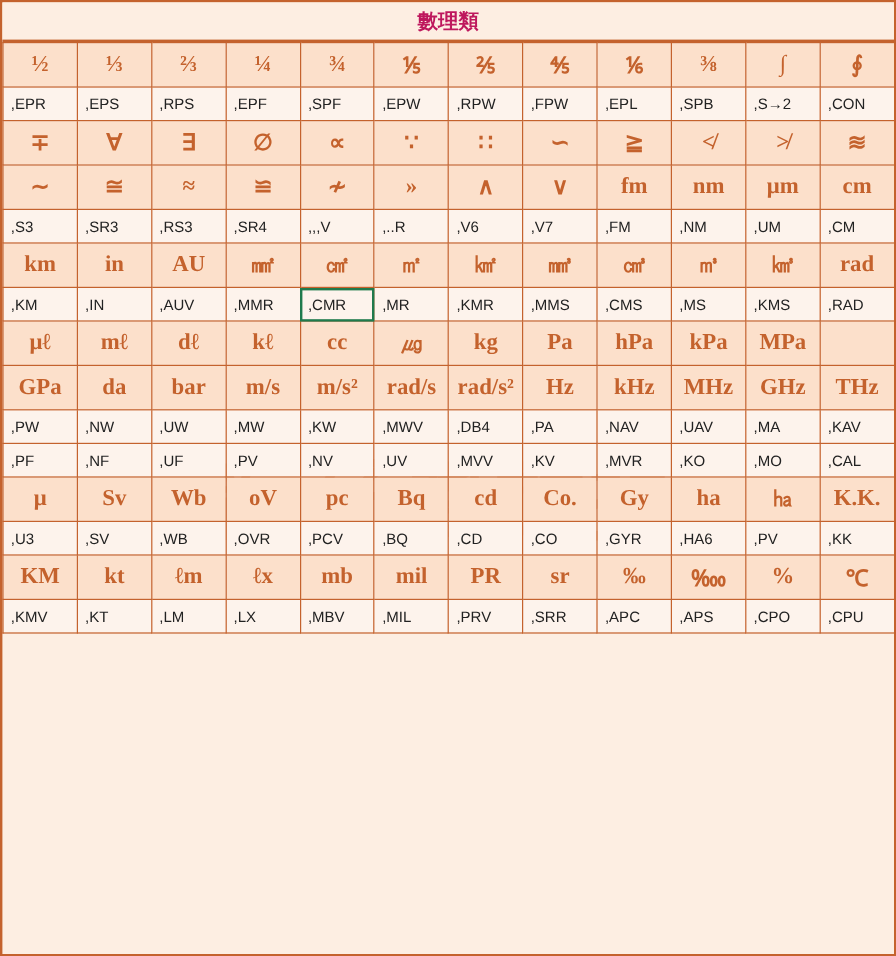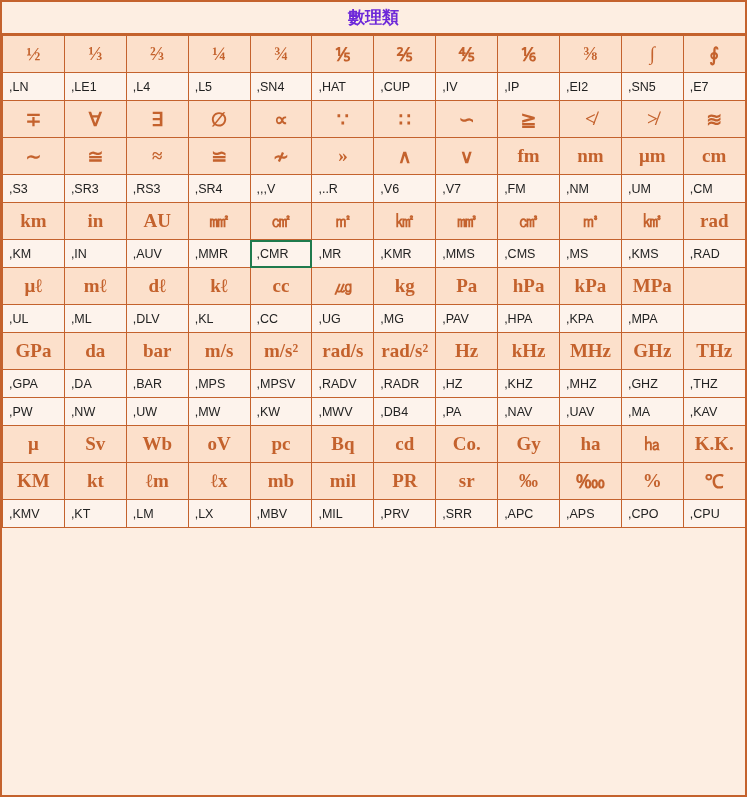--- a/index.html
+++ b/index.html
@@ -42,21 +42,21 @@
     transform: translateY(14px);
     white-space: nowrap;
   }
   #title-bar {
     height: 31px;
     line-height: 31px;
     text-align: center;
     font-family: "Liberation Serif", serif;
     font-weight: bold;
     font-size: 17px;
-    color: #6d28d9;
+    color: #be185d;
     background: #fdeee2;
     border-bottom: 2px solid #c4622d;
     position: relative;
     z-index: 10;
   }
   table.grid {
     border-collapse: collapse;
     table-layout: fixed;
     width: 743px;
     position: relative;
@@ -130,32 +130,32 @@
           <td>¾</td>
           <td>⅕</td>
           <td>⅖</td>
           <td>⅘</td>
           <td>⅙</td>
           <td>⅜</td>
           <td>∫</td>
           <td>∮</td>
         </tr>
         <tr class="code-row">
-          <td>,LN</td>
-          <td>,LE1</td>
-          <td>,L4</td>
-          <td>,L5</td>
-          <td>,SN4</td>
-          <td>,HAT</td>
-          <td>,CUP</td>
-          <td>,IV</td>
-          <td>,IP</td>
-          <td>,EI2</td>
-          <td>,SN5</td>
-          <td>,E7</td>
+          <td>,EPR</td>
+          <td>,EPS</td>
+          <td>,RPS</td>
+          <td>,EPF</td>
+          <td>,SPF</td>
+          <td>,EPW</td>
+          <td>,RPW</td>
+          <td>,FPW</td>
+          <td>,EPL</td>
+          <td>,SPB</td>
+          <td>,S→2</td>
+          <td>,CON</td>
         </tr>
         <tr class="sym-row">
           <td>∓</td>
           <td>∀</td>
           <td>∃</td>
           <td>∅</td>
           <td>∝</td>
           <td>∵</td>
           <td>∷</td>
           <td>∽</td>
@@ -227,90 +227,90 @@
           <td>kℓ</td>
           <td>cc</td>
           <td>㎍</td>
           <td>kg</td>
           <td>Pa</td>
           <td>hPa</td>
           <td>kPa</td>
           <td>MPa</td>
           <td></td>
         </tr>
-        <tr class="code-row">
-          <td>,UL</td>
-          <td>,ML</td>
-          <td>,DLV</td>
-          <td>,KL</td>
-          <td>,CC</td>
-          <td>,UG</td>
-          <td>,MG</td>
-          <td>,PAV</td>
-          <td>,HPA</td>
-          <td>,KPA</td>
-          <td>,MPA</td>
-          <td></td>
-        </tr>
         <tr class="sym-row">
           <td>GPa</td>
           <td>da</td>
           <td>bar</td>
           <td>m/s</td>
           <td>m/s²</td>
           <td>rad/s</td>
           <td>rad/s²</td>
           <td>Hz</td>
           <td>kHz</td>
           <td>MHz</td>
           <td>GHz</td>
           <td>THz</td>
         </tr>
         <tr class="code-row">
-          <td>,GPA</td>
-          <td>,DA</td>
-          <td>,BAR</td>
-          <td>,MPS</td>
-          <td>,MPSV</td>
-          <td>,RADV</td>
-          <td>,RADR</td>
-          <td>,HZ</td>
-          <td>,KHZ</td>
-          <td>,MHZ</td>
-          <td>,GHZ</td>
-          <td>,THZ</td>
-        </tr>
-        <tr class="code-row">
           <td>,PW</td>
           <td>,NW</td>
           <td>,UW</td>
           <td>,MW</td>
           <td>,KW</td>
           <td>,MWV</td>
           <td>,DB4</td>
           <td>,PA</td>
           <td>,NAV</td>
           <td>,UAV</td>
           <td>,MA</td>
           <td>,KAV</td>
         </tr>
+        <tr class="code-row">
+          <td>,PF</td>
+          <td>,NF</td>
+          <td>,UF</td>
+          <td>,PV</td>
+          <td>,NV</td>
+          <td>,UV</td>
+          <td>,MVV</td>
+          <td>,KV</td>
+          <td>,MVR</td>
+          <td>,KO</td>
+          <td>,MO</td>
+          <td>,CAL</td>
+        </tr>
         <tr class="sym-row">
           <td>μ</td>
           <td>Sv</td>
           <td>Wb</td>
           <td>oV</td>
           <td>pc</td>
           <td>Bq</td>
           <td>cd</td>
           <td>Co.</td>
           <td>Gy</td>
           <td>ha</td>
           <td>㏊</td>
           <td>K.K.</td>
         </tr>
+        <tr class="code-row">
+          <td>,U3</td>
+          <td>,SV</td>
+          <td>,WB</td>
+          <td>,OVR</td>
+          <td>,PCV</td>
+          <td>,BQ</td>
+          <td>,CD</td>
+          <td>,CO</td>
+          <td>,GYR</td>
+          <td>,HA6</td>
+          <td>,PV</td>
+          <td>,KK</td>
+        </tr>
         <tr class="sym-row">
           <td>KM</td>
           <td>kt</td>
           <td>ℓm</td>
           <td>ℓx</td>
           <td>mb</td>
           <td>mil</td>
           <td>PR</td>
           <td>sr</td>
           <td>‰</td>

